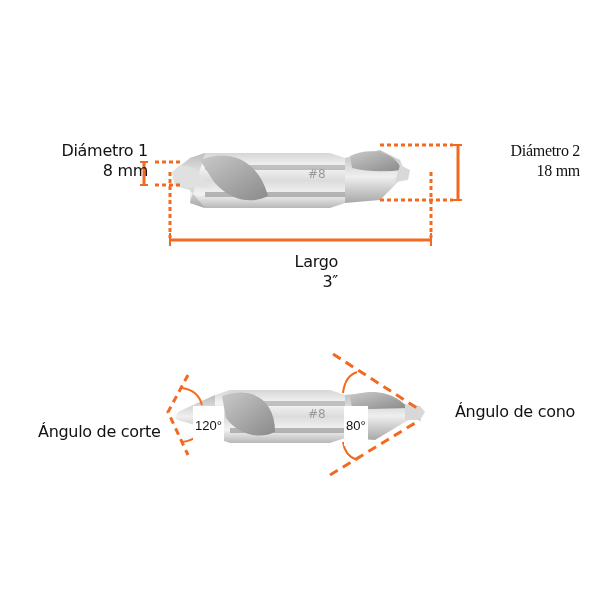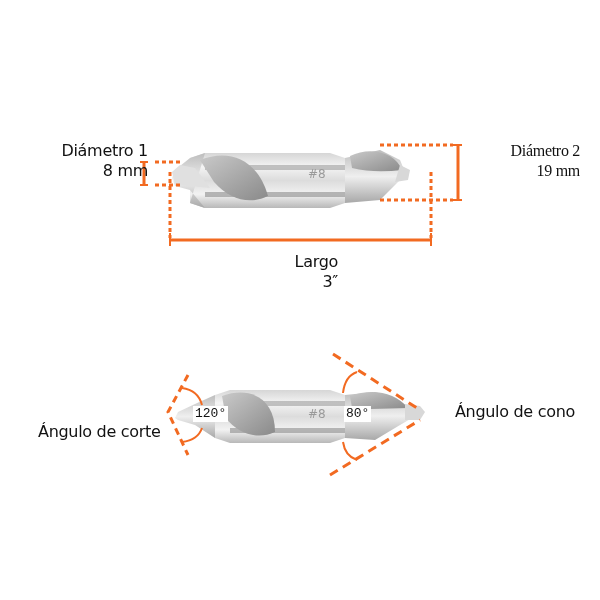--- a/index.html
+++ b/index.html
@@ -1,20 +1,20 @@
 <!DOCTYPE html>
 <html><head>
 <meta charset="utf-8">
 <style>
   html, body { margin:0; padding:0; background:#ffffff; }
   body { width:600px; height:600px; position:relative; overflow:hidden; font-family:"DejaVu Sans", sans-serif; }
   .label { position:absolute; color:#111; font-size:16px; line-height:20px; text-align:right; font-family:"DejaVu Sans", sans-serif; letter-spacing:-0.3px; }
   .label span { display:block; }
   svg { position:absolute; left:0; top:0; }
-  .angle-box { position:absolute; background:#fff; color:#111; font-size:13px; line-height:16px; padding:0 2px; font-family:Liberation Mono, monospace; }
+  .angle-box { position:absolute; background:#fff; color:#111; font-size:13px; line-height:16px; padding:12px 2px; font-family:Liberation Sans, sans-serif; }
   .mark { position:absolute; color:#9a9a9a; font-size:12px; font-family:"DejaVu Sans", sans-serif; }
 </style>
 </head>
 <body>
 
 <svg width="600" height="600" viewBox="0 0 600 600">
   <defs>
     <linearGradient id="steel" x1="0" y1="0" x2="0" y2="1">
       <stop offset="0" stop-color="#d6d6d6"></stop>
       <stop offset="0.25" stop-color="#f4f4f4"></stop>
@@ -101,21 +101,21 @@
     <path d="M343,442 Q345,456 357,460" stroke-width="2"></path>
   </g>
 </svg>
 
 <div class="label" style="left:38px; top:141px; width:110px;">
   <span>Diámetro 1</span>
   <span>8 mm</span>
 </div>
 <div class="label" style="left:470px; top:141px; width:110px;font-family:Liberation Serif, serif;">
   <span>Diámetro 2</span>
-  <span>19 mm</span>
+  <span>18 mm</span>
 </div>
 <div class="label" style="left:238px; top:252px; width:100px;">
   <span>Largo</span>
   <span>3″</span>
 </div>
 <div class="mark" style="left:308px; top:167px;">#8</div>
 
 <div class="label" style="left:38px; top:402px; width:130px; text-align:left;margin-top:20px;">Ángulo de corte</div>
 <div class="label" style="left:435px; top:402px; width:140px; text-align:right;">Ángulo de cono</div>
 <div class="angle-box" style="left:193px; top:406px;">120°</div>

